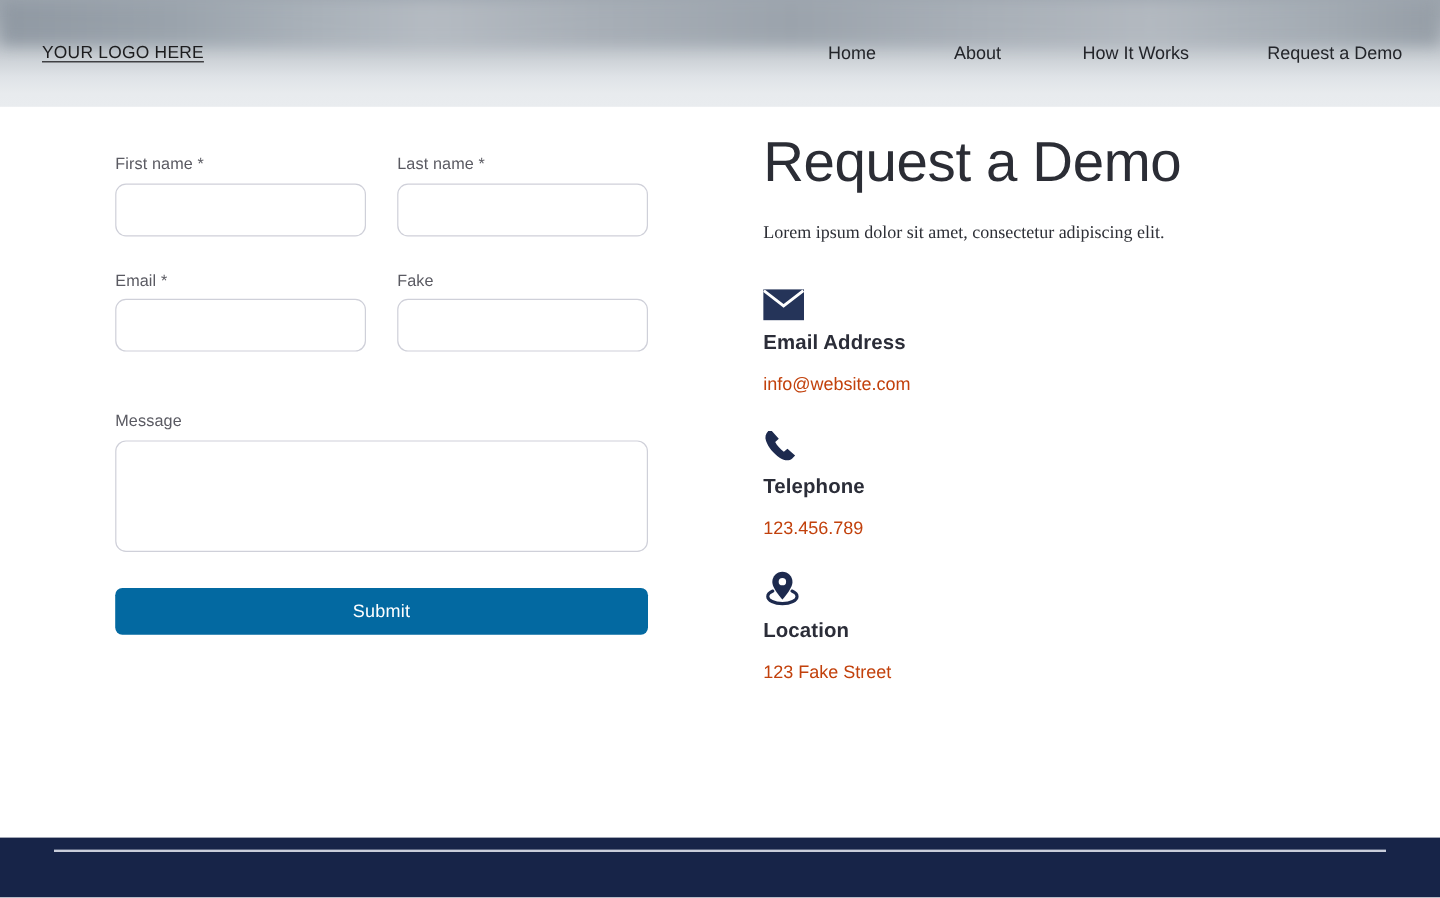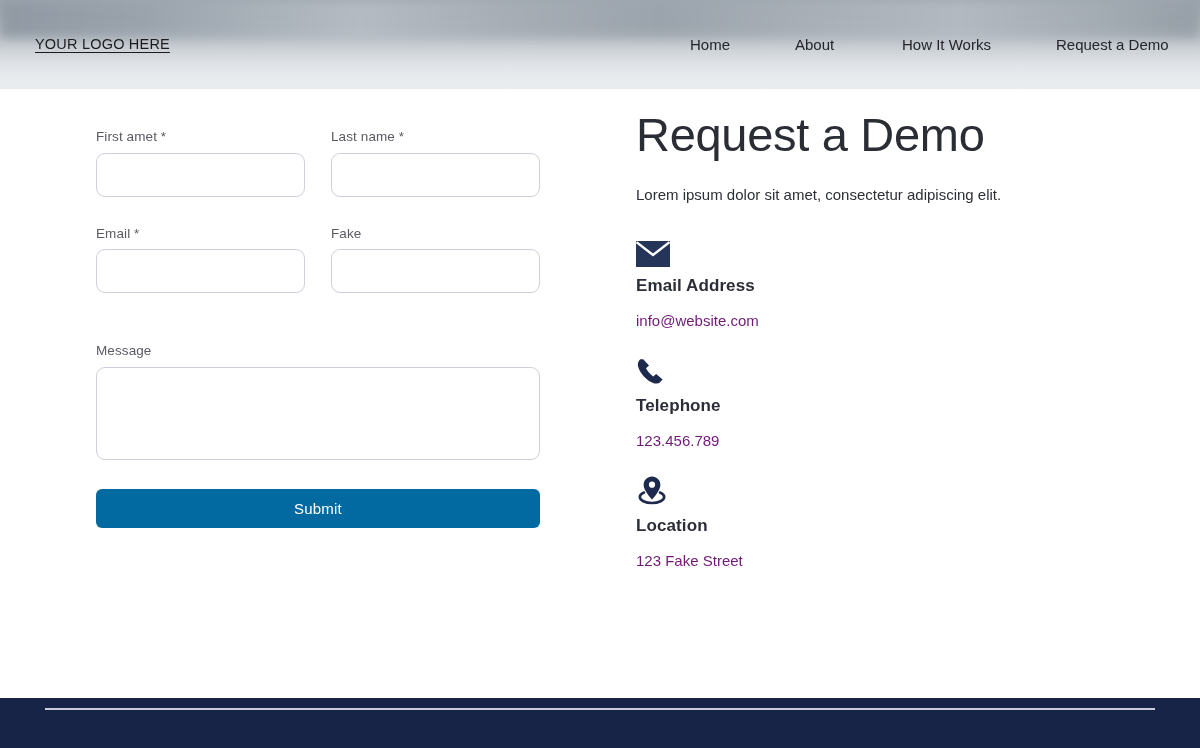--- a/index.html
+++ b/index.html
@@ -80,31 +80,31 @@
     font-size:15px; letter-spacing:0.2px; cursor:pointer;
   }
 
   
   .right-col { position:absolute; left:636px; top:110px; width:520px; }
   .title {
     font-size:47px; font-weight:300; color:#2b2d35;
     letter-spacing:-0.3px; line-height:1.05; margin:0;
   }
   .subtitle {
-    font-size:15px; color:#2d2f36; margin-top:25px; line-height:1.4;
+    font-size:15px; color:#2d2f36; margin-top:25px; line-height:1.4;font-family:Liberation Serif, serif;
   }
   .contact-block { margin-top:26px; }
   .contact-block.first { margin-top:30px; }
   .icon-wrap { height:32px; display:flex; align-items:flex-end; }
   .contact-head {
     font-size:17px; font-weight:bold; color:#2b2d38;
     margin-top:9px; letter-spacing:0.1px;
   }
   .contact-val {
-    font-size:15px; color:#701a75; margin-top:16px;
+    font-size:15px; color:#c2410c; margin-top:16px;
   }
 
   
   .footer {
     position:absolute; left:0; top:698px; width:1200px; height:50px;
     background:#172448;
   }
   .footer-rule {
     position:absolute; left:45px; top:10px; width:1110px; height:1.5px;
     background:#c9cdda;
@@ -125,21 +125,21 @@
         <div class="nav-item nav-2">How It Works</div>
         <div class="nav-item nav-3">Request a Demo</div>
       </div>
     </div>
   </div>
 
   <div class="form-col">
 
     <div class="row">
       <div class="field-half">
-        <div class="field-label">First amet *</div>
+        <div class="field-label">First name *</div>
         <input class="txt-input" type="text" value="" style="">
       </div>
       <div class="field-half">
         <div class="field-label">Last name *</div>
         <input class="txt-input" type="text" value="" style="">
       </div>
     </div>
 
     <div class="gap-a"></div>
 

